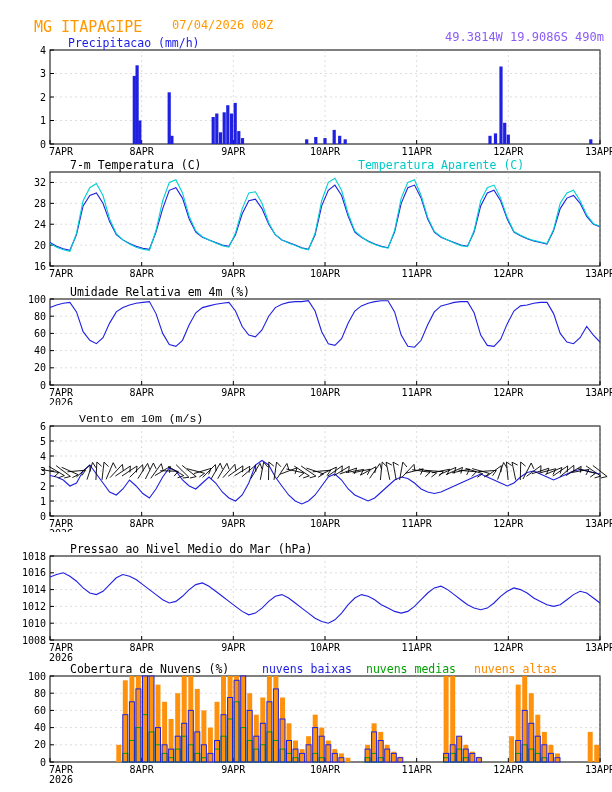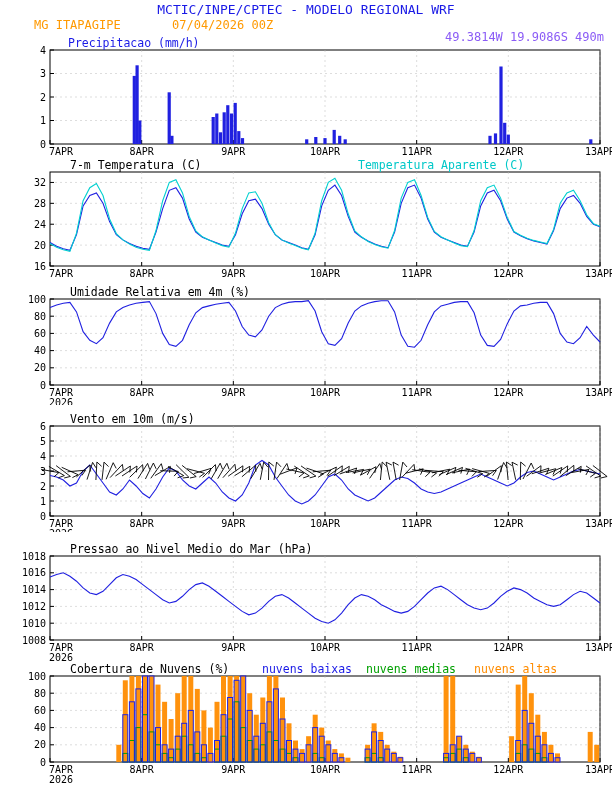--- a/index.html
+++ b/index.html
@@ -1,42 +1,41 @@
 <!DOCTYPE html>
 <html><head>
 <meta charset="utf-8">
 <style>
   html,body{margin:0;padding:0;background:#ffffff;}
   body{width:612px;height:792px;font-family:"DejaVu Sans",sans-serif;}
   .page{position:relative;width:612px;height:792px;overflow:hidden;}
 
   .hdr-title{position:absolute;left:0;top:2px;width:612px;text-align:center;
     color:#1a1ae6;font-size:13px;font-family:"DejaVu Sans Mono",monospace;letter-spacing:0px;}
-  .hdr-left{position:absolute;left:34px;top:18px;color:#ff9900;font-size:12px;
+  .hdr-left{position:absolute;left:34px;top:18px;color:#ff9900;font-size:15px;
     font-family:"DejaVu Sans Mono",monospace;}
   .hdr-date{position:absolute;left:172px;top:18px;color:#ff9900;font-size:12px;
     font-family:"DejaVu Sans Mono",monospace;}
   .hdr-coord{position:absolute;right:8px;top:30px;color:#8b5cf6;font-size:12px;
     font-family:"DejaVu Sans Mono",monospace;margin-left:6px;}
 
   .panel{position:absolute;left:0;}
   .ptitle{position:absolute;font-size:11.5px;font-family:"DejaVu Sans Mono",monospace;color:#000;
     white-space:nowrap;}
   .ptitle.blue{color:#1a1ae6;}
   .ptitle.cyan{color:#00c8c8;}
   .ptitle.green{color:#00a000;}
   .ptitle.orange{color:#ff8c00;}
   svg{display:block;}
 </style>
 </head>
 <body>
 
 <div class="page">
 
-  <div class="hdr-title">MCTIC/INPE/CPTEC - MODELO REGIONAL WRF</div>
   <div class="hdr-left">MG ITAPAGIPE</div>
   <div class="hdr-date">07/04/2026 00Z</div>
   <div class="hdr-coord">49.3814W 19.9086S 490m</div>
 
   <div class="panel" style="top:36px;">
     <div class="ptitle blue" style="left:68px;top:0px;">Precipitacao (mm/h)</div>
     <svg id="svg-precip" width="612" height="120">
         <rect x="50" y="14" width="550" height="94" fill="#fff" stroke="#000" stroke-width="1"></rect>
         <text x="46" y="111.5" font-family="DejaVu Sans Mono, monospace" font-size="10" fill="#000" text-anchor="end">0</text>
         <line x1="50" y1="108" x2="54" y2="108" stroke="#000" stroke-width="1"></line>
@@ -185,21 +184,21 @@
         <text x="508.3333333333333" y="111" font-family="DejaVu Sans Mono, monospace" font-size="10" fill="#000" text-anchor="middle">12APR</text>
         <line x1="600" y1="14" x2="600" y2="100" stroke="#bbbbbb" stroke-width="0.5" stroke-dasharray="2,3"></line>
         <line x1="600" y1="100" x2="600" y2="96" stroke="#000" stroke-width="1"></line>
         <text x="600" y="111" font-family="DejaVu Sans Mono, monospace" font-size="10" fill="#000" text-anchor="middle">13APR</text>
         <text x="49" y="121" font-family="DejaVu Sans Mono, monospace" font-size="10" fill="#000" text-anchor="start">2026</text>
         <path d="M50.0 22.6 L56.6 20.0 L63.3 18.3 L69.9 17.4 L76.5 26.9 L83.1 46.7 L89.8 55.3 L96.4 58.7 L103.0 52.7 L109.6 38.1 L116.3 26.9 L122.9 22.6 L129.5 20.0 L136.1 18.3 L142.8 17.4 L149.4 16.6 L156.0 28.6 L162.7 48.4 L169.3 59.6 L175.9 61.3 L182.5 55.3 L189.2 39.8 L195.8 27.8 L202.4 22.6 L209.0 20.9 L215.7 19.2 L222.3 18.3 L228.9 17.4 L235.5 26.0 L242.2 41.5 L248.8 50.1 L255.4 51.8 L262.0 45.0 L268.7 31.2 L275.3 22.6 L281.9 19.2 L288.6 17.4 L295.2 16.6 L301.8 16.6 L308.4 15.7 L315.1 26.0 L321.7 46.7 L328.3 58.7 L334.9 60.4 L341.6 53.6 L348.2 38.1 L354.8 26.0 L361.4 20.9 L368.1 18.3 L374.7 16.6 L381.3 15.7 L388.0 15.7 L394.6 26.9 L401.2 50.1 L407.8 61.3 L414.5 62.2 L421.1 55.3 L427.7 39.8 L434.3 26.9 L441.0 20.9 L447.6 19.2 L454.2 17.4 L460.8 16.6 L467.5 16.6 L474.1 27.8 L480.7 50.1 L487.3 60.4 L494.0 61.3 L500.6 54.4 L507.2 38.9 L513.9 26.0 L520.5 20.9 L527.1 20.0 L533.7 18.3 L540.4 17.4 L547.0 17.4 L553.6 28.6 L560.2 48.4 L566.9 57.0 L573.5 58.7 L580.1 52.7 L586.7 41.5 L593.4 50.1 L600.0 57.0 " fill="none" stroke="#2020e0" stroke-width="1.1"></path>
       </svg>
   </div>
 
   <div class="panel" style="top:412px;">
-    <div class="ptitle" style="left:70px;top:0px;">Vento em 10m (m/s)</div>
+    <div class="ptitle" style="left:79px;top:0px;font-family:Liberation Mono, monospace;">Vento em 10m (m/s)</div>
     <svg id="svg-wind" width="612" height="120">
         <rect x="50" y="14" width="550" height="90" fill="#fff" stroke="#000" stroke-width="1"></rect>
         <text x="46" y="107.5" font-family="DejaVu Sans Mono, monospace" font-size="10" fill="#000" text-anchor="end">0</text>
         <line x1="50" y1="104" x2="54" y2="104" stroke="#000" stroke-width="1"></line>
         <line x1="50" y1="89" x2="600" y2="89" stroke="#bbbbbb" stroke-width="0.5" stroke-dasharray="2,3"></line>
         <text x="46" y="92.5" font-family="DejaVu Sans Mono, monospace" font-size="10" fill="#000" text-anchor="end">1</text>
         <line x1="50" y1="89" x2="54" y2="89" stroke="#000" stroke-width="1"></line>
         <line x1="50" y1="74" x2="600" y2="74" stroke="#bbbbbb" stroke-width="0.5" stroke-dasharray="2,3"></line>
         <text x="46" y="77.5" font-family="DejaVu Sans Mono, monospace" font-size="10" fill="#000" text-anchor="end">2</text>
         <line x1="50" y1="74" x2="54" y2="74" stroke="#000" stroke-width="1"></line>

